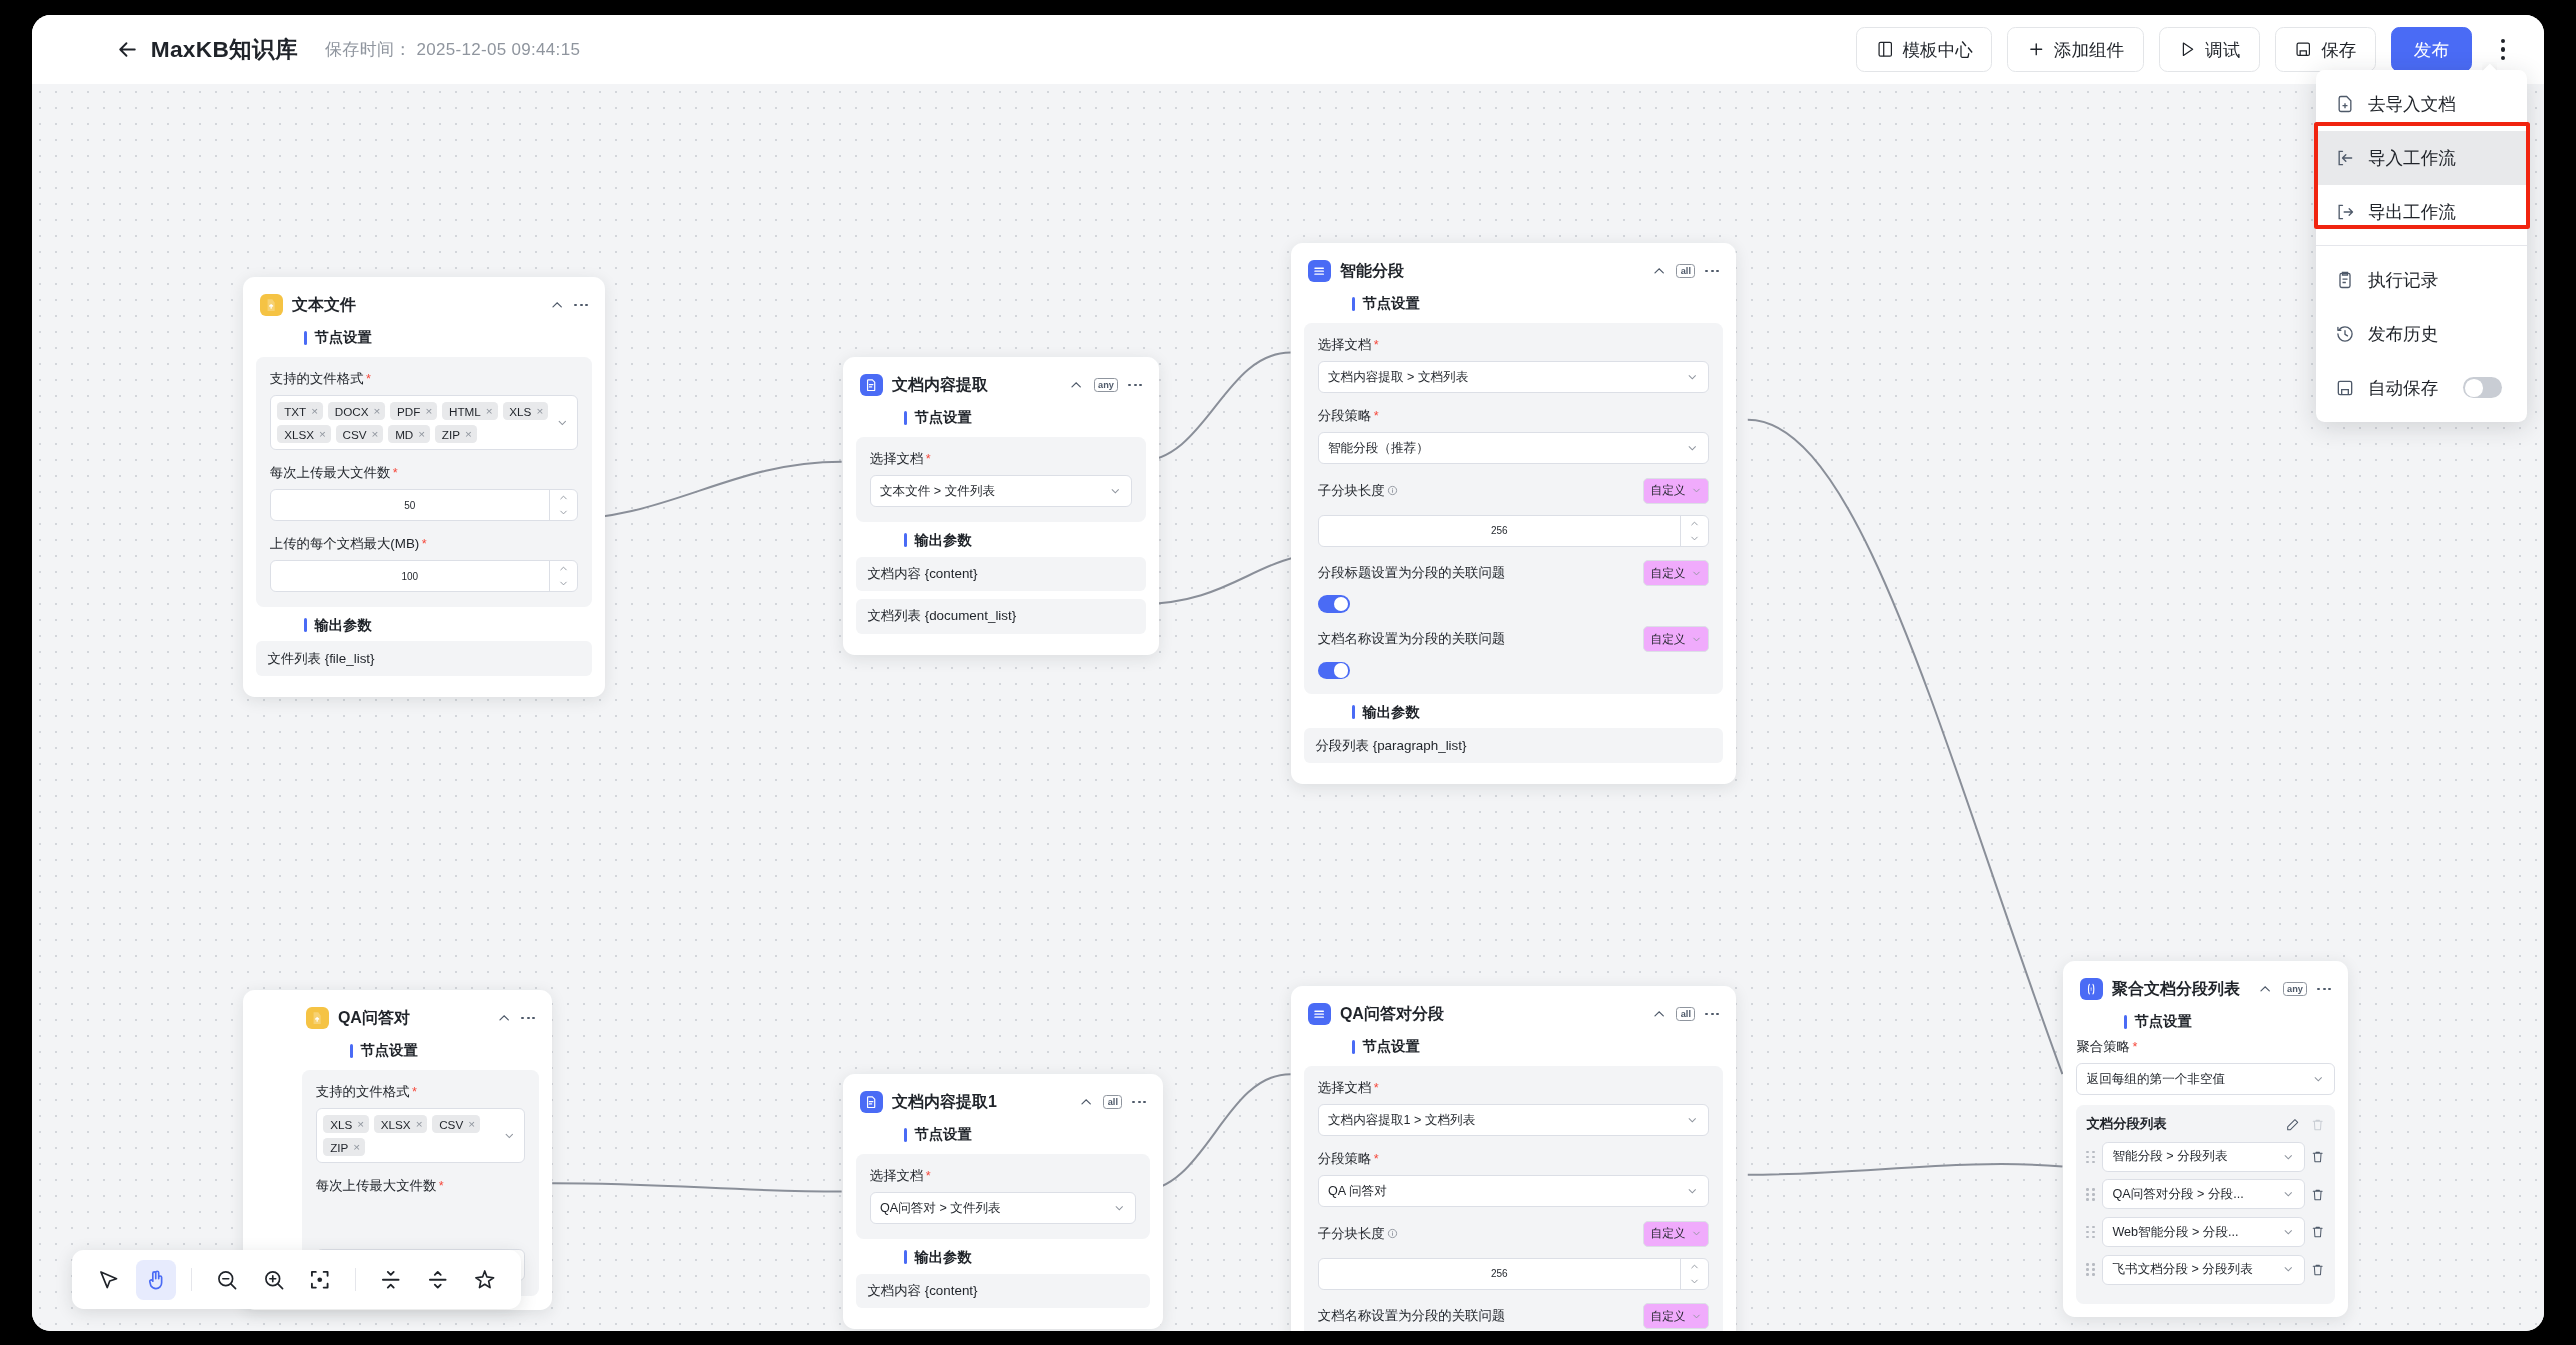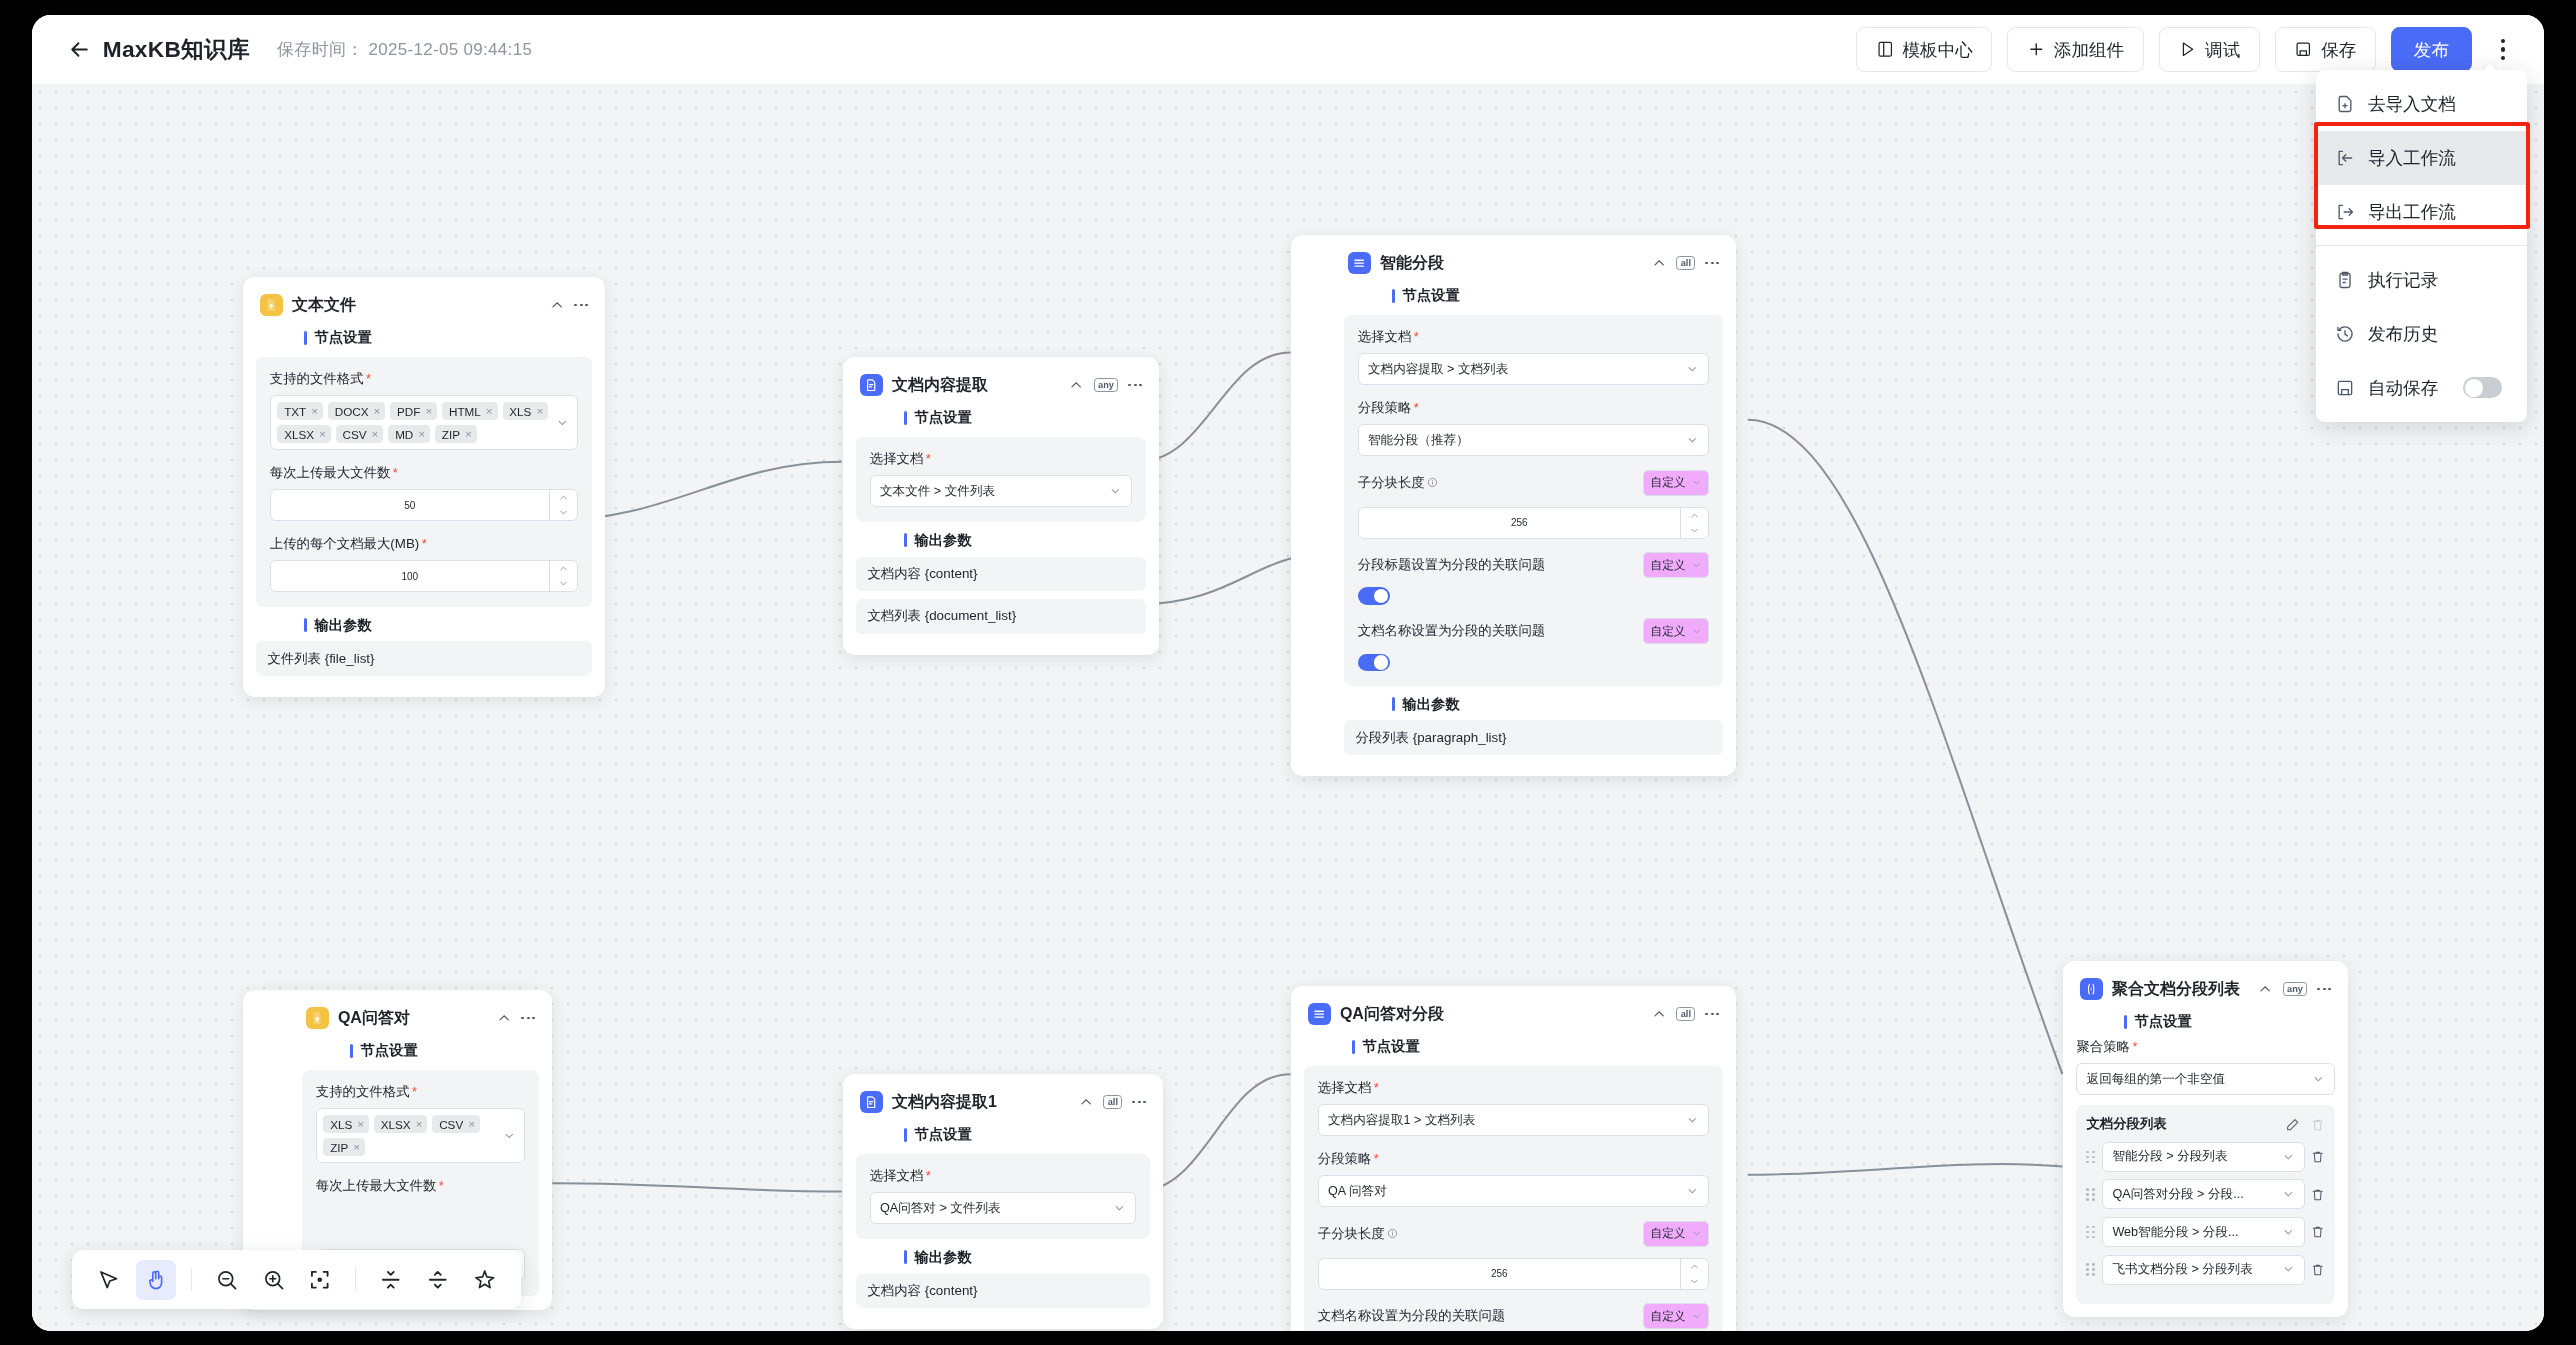--- a/index.html
+++ b/index.html
@@ -4,21 +4,21 @@
 <style>
   * { box-sizing: border-box; margin:0; padding:0; }
   html,body { width:2576px; height:1346px; overflow:hidden; background:#000; }
   body { font-family:"Liberation Sans","DejaVu Sans",sans-serif; }
 
   #app { position:absolute; left:32px; top:15px; width:2512px; height:1316px;
          background:#fff; border-radius:18.5px; overflow:hidden; }
 
   
   .header { position:absolute; left:0; top:0; width:100%; height:69px;
-            background:#fff; display:flex; align-items:center; z-index:40; }
+            background:#fff; display:flex; align-items:center; z-index:40;padding-left:48px; }
   .back-btn { margin-left:30px; width:34px; height:34px; display:flex;
               align-items:center; justify-content:center; cursor:pointer; }
   .back-btn svg { width:25px; height:25px; }
   .app-title { font-size:22.7px; font-weight:bold; color:#1f2329; margin-left:6.7px;
                letter-spacing:0.3px; }
   .save-time { font-size:17px; color:#8f959e; margin-left:27px; letter-spacing:0.3px; }
   .hdr-right { margin-left:auto; display:flex; align-items:center; gap:15px; margin-right:25px; }
   .hbtn { height:45px; padding:0 18.5px; border:0.8px solid #e3e5e8; border-radius:8.4px;
           background:#fff; display:flex; align-items:center; gap:8.4px;
           font-size:17.6px; color:#1f2329; cursor:pointer; white-space:nowrap; }
@@ -430,21 +430,21 @@
         </div>
       </div>
       <div class="sec-title">
         <div class="sec-bar"></div>
         <div class="sec-label">输出参数</div>
       </div>
       <div class="outrow">文档内容 {content}</div>
       <div class="outrow">文档列表 {document_list}</div>
     </div>
 
-    <div class="node" style="left:1259px; top:151px; width:445px;padding-left:40px;">
+    <div class="node" style="left:1259px; top:159px; width:445px;">
       <div class="node-head">
         <div class="nicon blue">
           <svg viewBox="0 0 24 24" fill="none" stroke="#fff" stroke-width="2.4">
               <path d="M5 7h14M5 12h14M5 17h14" stroke-linecap="round"></path>
             </svg>
         </div>
         <div class="ntitle">智能分段</div>
         <div class="nhead-right">
           <svg class="chev-up" viewBox="0 0 24 24" fill="none" stroke="#4e5969" stroke-width="2">
               <path d="M5 15l7-7 7 7" stroke-linecap="round"></path>

